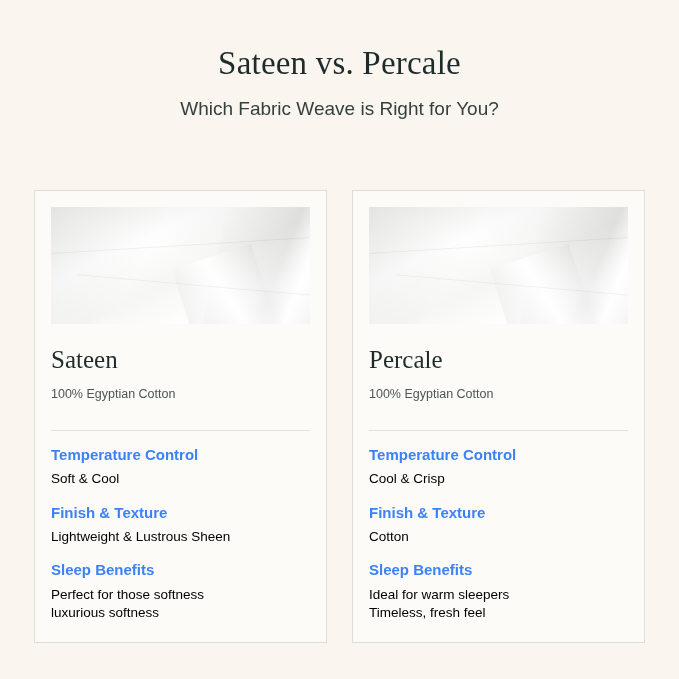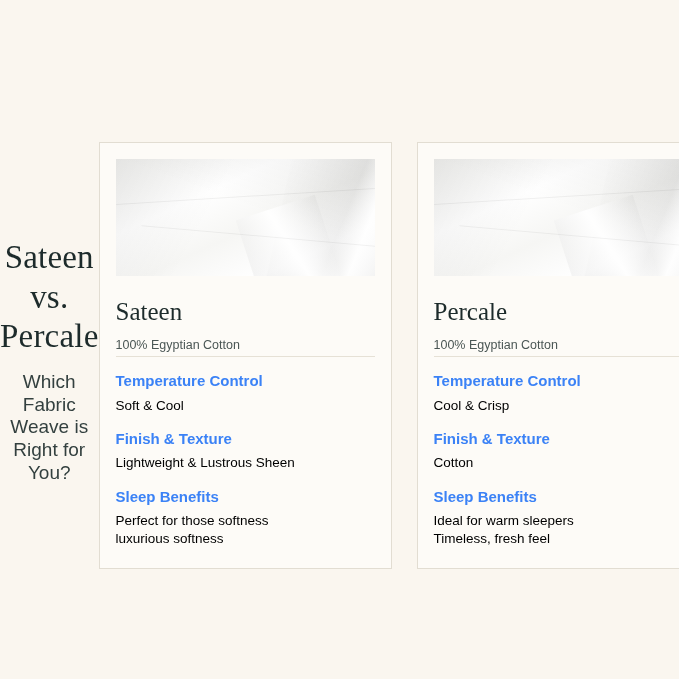--- a/index.html
+++ b/index.html
@@ -12,20 +12,21 @@
     background: #faf6ef;
     font-family: "Liberation Sans", sans-serif;
     color: #1f2a2a;
     overflow: hidden;
   }
   .page {
     width: 679px;
     height: 679px;
     box-sizing: border-box;
     display: flex;
+    flex-direction: column;
     align-items: center;
     background: #faf6ef;
   }
   .header {
     width: 100%;
     text-align: center;
     padding-top: 44px;
   }
   .title {
     font-family: "Liberation Serif", serif;
@@ -38,21 +39,21 @@
   }
   .subtitle {
     font-family: Liberation Sans, sans-serif;
     font-size: 19px;
     font-weight: 400;
     color: #33403f;
     margin: 14px 0 0 0;
     line-height: 1.2;
   }
   .cards {
-    margin-top: 32px;
+    margin-top: 70px;
     display: flex;
     gap: 25px;
     justify-content: center;
     width: 100%;
   }
   .card {
     width: 293px;
     box-sizing: border-box;
     border: 1px solid #e2ddd2;
     background: #fdfbf7;
@@ -108,21 +109,21 @@
     font-size: 25px;
     font-weight: 400;
     color: #1d2b2b;
     margin: 22px 0 0 0;
     line-height: 1.1;
   }
   .card-sub {
     font-size: 12.5px;
     color: #4a5654;
     margin: 13px 0 0 0;
-    padding-bottom: 4px;
+    padding-bottom: 29px;
     border-bottom: 1px solid #e6e1d6;
   }
   .spec {
     margin-top: 14px;
   }
   .spec-label {
     font-size: 15px;
     font-weight: bold;
     color: #3b82f6;
     line-height: 1.3;

